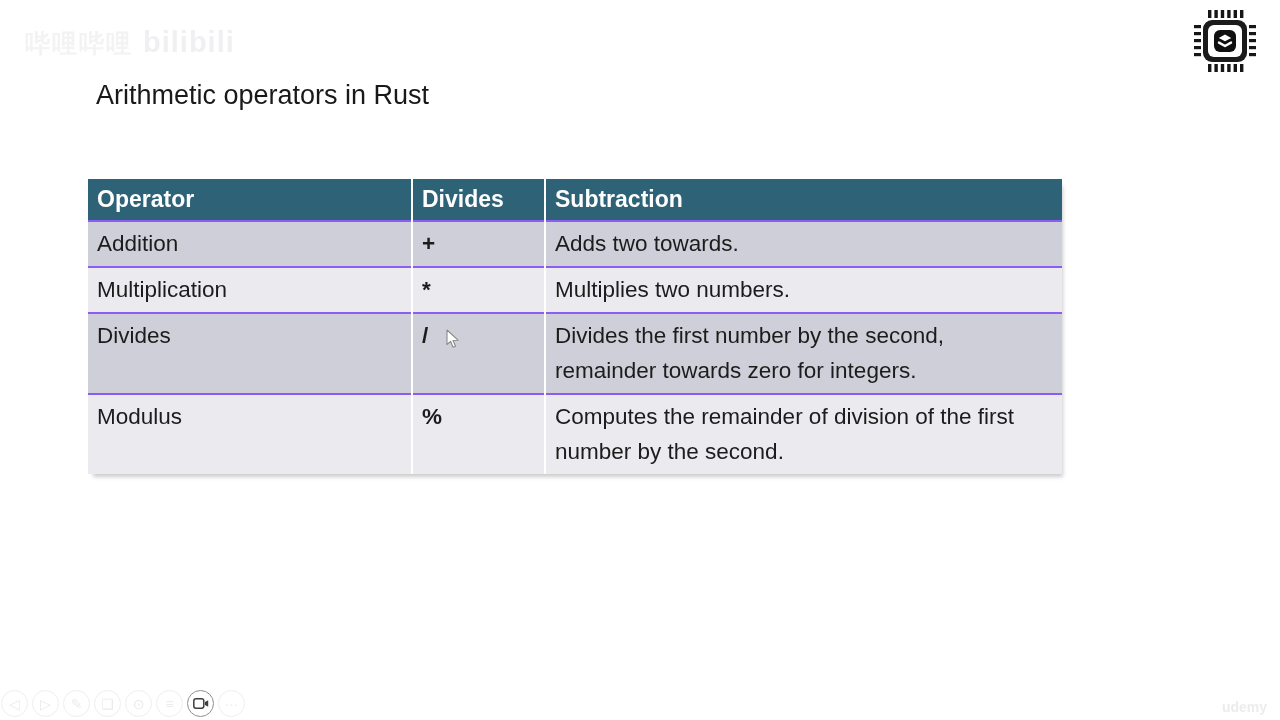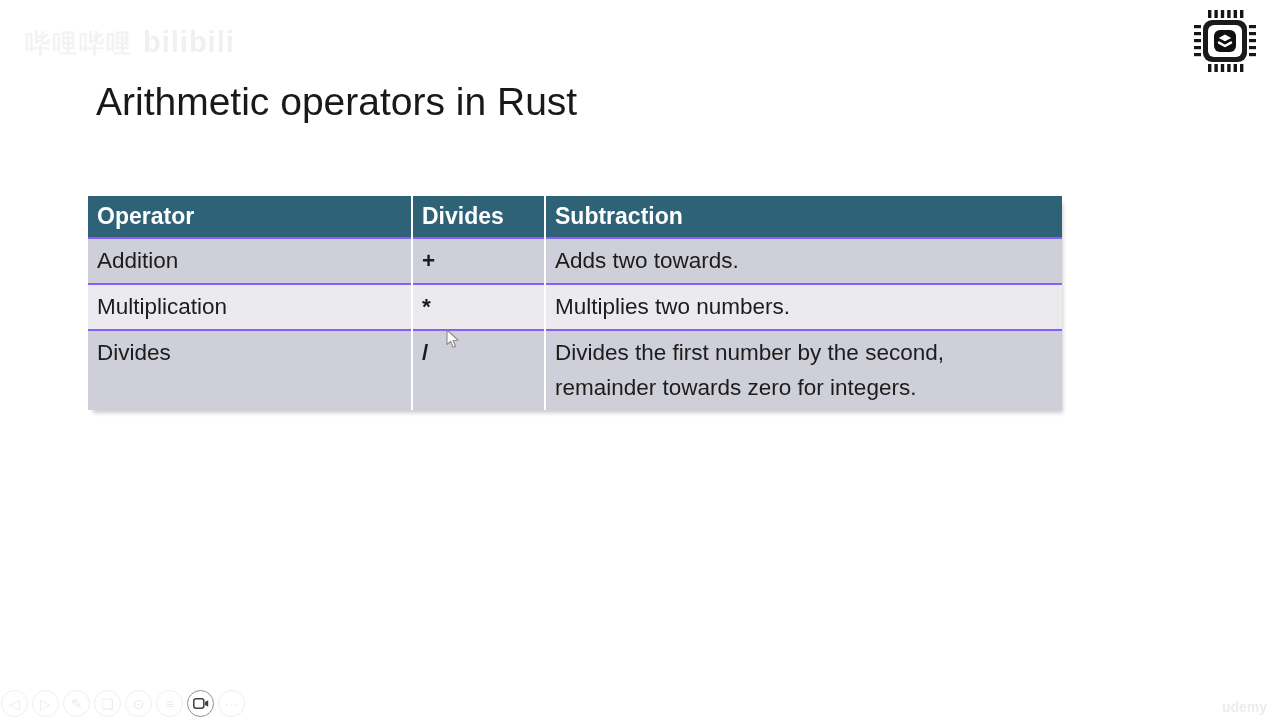--- a/index.html
+++ b/index.html
@@ -17,26 +17,26 @@
   }
   .wm-left .cjk{font-size:25px;}
   .wm-left .latin{font-size:29px;color:#f0f0f2;margin-left:10px;letter-spacing:1px;}
 
   
   .chip{position:absolute;left:1194px;top:9px;width:62px;height:64px;}
 
   
   .title{
     position:absolute;left:96px;top:80px;
-    font-size:39px;font-weight:400;color:#191919;white-space:nowrap;
+    font-size:27px;font-weight:400;color:#191919;white-space:nowrap;
   }
 
   
   .op-table{
-    position:absolute;left:88px;top:196px;width:974px;
+    position:absolute;left:88px;top:179px;width:974px;
     border-collapse:collapse;table-layout:fixed;
     box-shadow:3px 5px 4px -2px rgba(0,0,0,0.20);
   }
   .op-table col.c1{width:324px;}
   .op-table col.c2{width:133px;}
   .op-table col.c3{width:517px;}
   .op-table th{
     background:#2D6277;color:#ffffff;
     font-size:23px;font-weight:700;text-align:left;
     padding:7px 8px 7px 9px;line-height:27px;
@@ -147,20 +147,25 @@
     <tr>
       <td>Multiplication</td>
       <td class="sym">*</td>
       <td>Multiplies two numbers.</td>
     </tr>
     <tr>
       <td>Divides</td>
       <td class="sym">/</td>
       <td>Divides the first number by the second, remainder towards zero for integers.</td>
     </tr>
+    <tr>
+      <td>Modulus</td>
+      <td class="sym">%</td>
+      <td>Computes the remainder of division of the first number by the second.</td>
+    </tr>
   </tbody>
 </table>
 
 <div class="cursor">
   <svg width="14" height="20" viewBox="0 0 14 20">
     <path d="M1 1 L1 15.5 L4.6 12.4 L7.1 18.3 L9.6 17.2 L7 11.5 L12 11.2 Z" fill="#ffffff" stroke="#8a8a8a" stroke-width="1.1" stroke-linejoin="round"></path>
   </svg>
 </div>
 
 <div class="toolbar">

